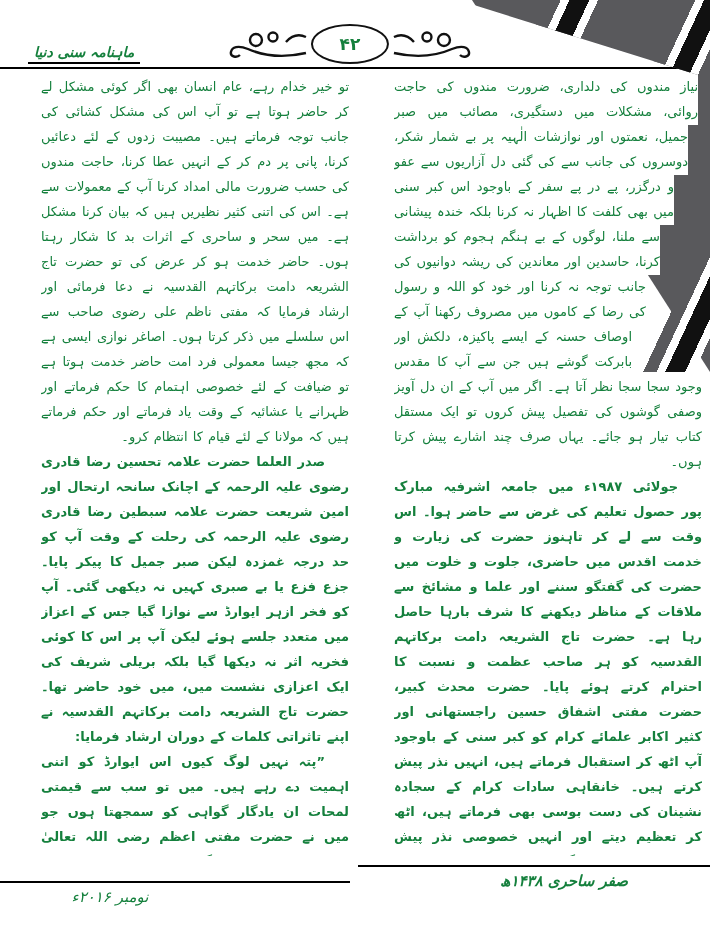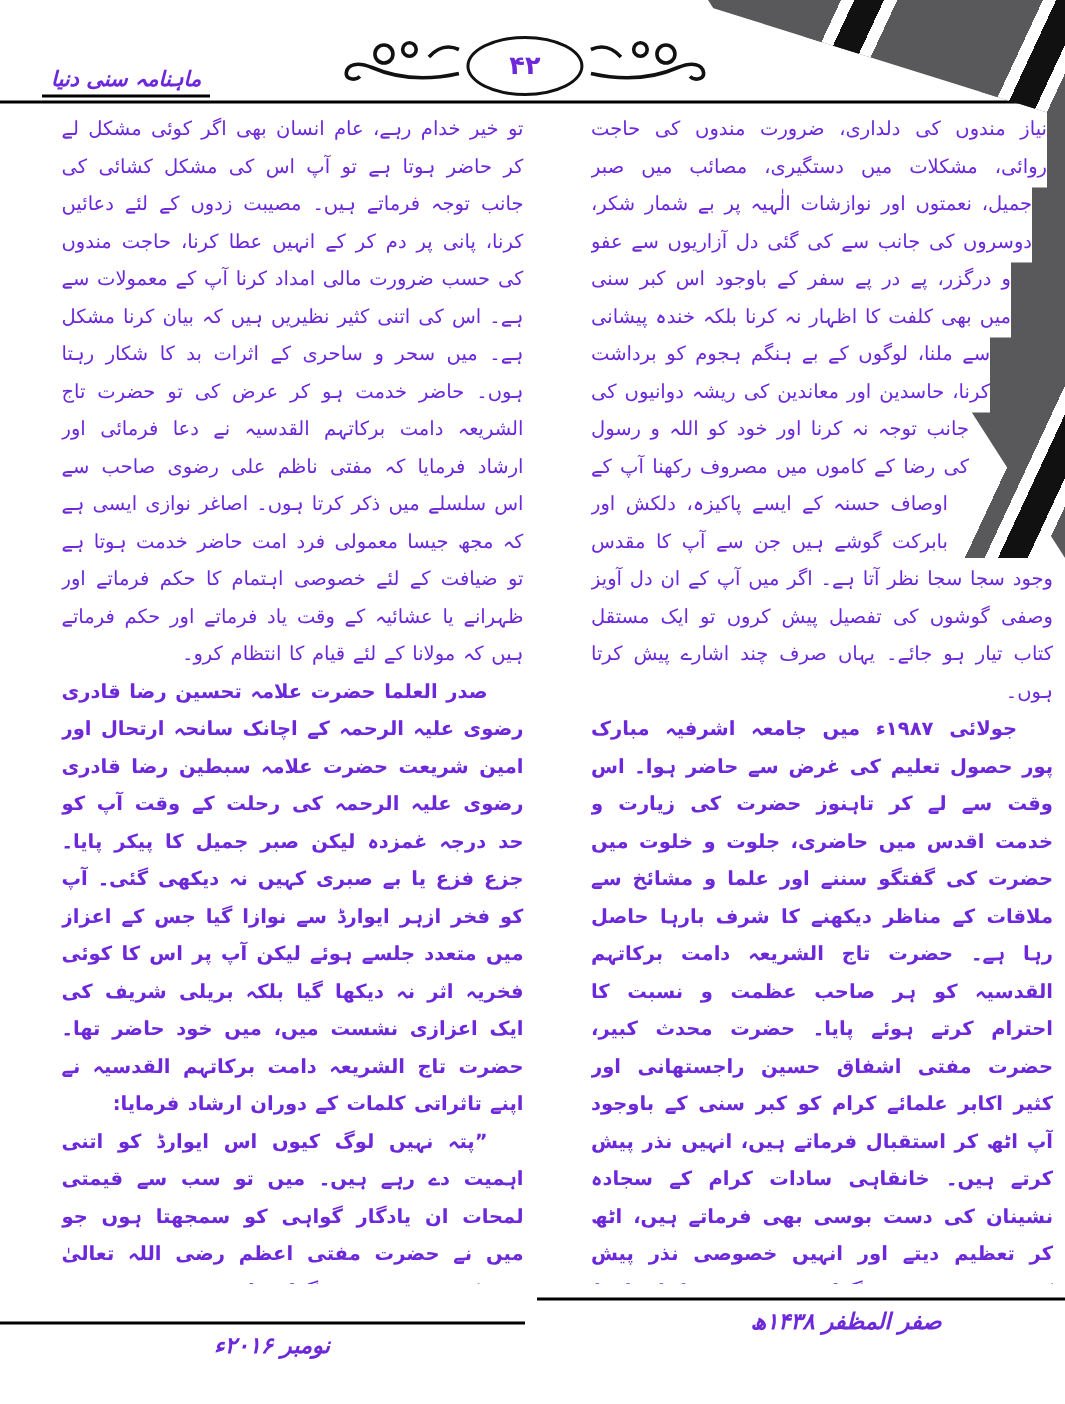--- a/index.html
+++ b/index.html
@@ -2,21 +2,21 @@
 <html lang="ur"><head>
 <meta charset="utf-8">
 <style>
   html,body{margin:0;padding:0;background:#e8e8e8;}
   #page{
     position:relative;
     width:710px;height:936px;
     background:#ffffff;
     overflow:hidden;
     font-family:"DejaVu Sans",sans-serif;
-    color:#6d28d9;
+    color:#15803d;
     margin:0 auto;
   }
 
   
   .corner-art{
     position:absolute;top:0;right:0;width:352px;height:374px;
     z-index:2;pointer-events:none;
     clip-path:polygon(100px 0px,352px 0px,352px 372px,274px 372px,274px 325px,288px 325px,288px 275px,302px 275px,302px 225px,316px 225px,316px 175px,330px 175px,330px 125px,340px 125px,340px 75px,100px 0px);
   }
   .corner-art .tri{
@@ -38,21 +38,21 @@
   
   .header-rule{position:absolute;top:67px;left:0;right:0;border-top:2px solid #000;z-index:1;}
   .masthead{
     position:absolute;top:44px;left:28px;z-index:3;
     font-size:14px;font-weight:bold;direction:rtl;
     border-bottom:2px solid #000;padding:0 6px 2px 6px;
     font-style:italic;
   }
   .ornament{
     position:absolute;top:24px;left:50%;transform:translateX(-52%);
-    display:flex;gap:3px;z-index:3;background:#fff;padding:0 4px;
+    display:flex;align-items:center;gap:3px;z-index:3;background:#fff;padding:0 4px;
   }
   .ornament .oval{
     width:74px;height:36px;border:2.5px solid #111;border-radius:50%;
     display:flex;align-items:center;justify-content:center;
     font-size:17px;font-weight:bold;background:#fff;
   }
   .ornament svg{display:block;}
   .flip{transform:scaleX(-1);}
 
   
@@ -79,21 +79,21 @@
   
   .footer-right{
     position:absolute;right:0;bottom:46px;width:352px;z-index:3;
     border-top:2px solid #000;padding:5px 0 0 0;
     text-align:center;font-weight:bold;font-size:15px;direction:rtl;
     font-style:italic;padding-left:60px;box-sizing:border-box;background:#fff;
   }
   .footer-left{
     position:absolute;left:0;bottom:30px;width:350px;z-index:3;
     border-top:2px solid #000;padding:5px 130px 0 0;
-    font-weight:bold;font-size:15px;direction:rtl;
+    text-align:center;font-weight:normal;font-size:15px;direction:rtl;
     font-style:italic;box-sizing:border-box;background:#fff;
   }
 </style>
 </head>
 <body>
 
 <div id="page">
 
   <div class="corner-art">
     <div class="tri"></div>
@@ -135,16 +135,16 @@
         <p class="para indent">جولائی ۱۹۸۷ء میں جامعہ اشرفیہ مبارک پور حصول تعلیم کی غرض سے حاضر ہوا۔ اس وقت سے لے کر تاہنوز حضرت کی زیارت و خدمت اقدس میں حاضری، جلوت و خلوت میں حضرت کی گفتگو سننے اور علما و مشائخ سے ملاقات کے مناظر دیکھنے کا شرف بارہا حاصل رہا ہے۔ حضرت تاج الشریعہ دامت برکاتہم القدسیہ کو ہر صاحب عظمت و نسبت کا احترام کرتے ہوئے پایا۔ حضرت محدث کبیر، حضرت مفتی اشفاق حسین راجستھانی اور کثیر اکابر علمائے کرام کو کبر سنی کے باوجود آپ اٹھ کر استقبال فرماتے ہیں، انہیں نذر پیش کرتے ہیں۔ خانقاہی سادات کرام کے سجادہ نشینان کی دست بوسی بھی فرماتے ہیں، اٹھ کر تعظیم دیتے اور انہیں خصوصی نذر پیش کرتے ہیں۔ مخدوم گرامی حضرت مولانا حافظ سید اویس مصطفیٰ قادری واسطی دامت برکاتہم القدسیہ کے ساتھ متعدد بار حضرت تاج الشریعہ دامت برکاتہم القدسیہ کی خدمت میں حاضری کا شرف حاصل ہوا۔ میں نے یہی منظر اکرام و تعظیم اپنی نگاہوں سے دیکھا۔ اصاغر اور نیاز مندوں پر شفقت کا یہ عالم ہے کہ ہر ایک یہی سوچتا ہے کہ حضرت مجھے سب سے زیادہ مانتے اور چاہتے ہیں بلکہ بہت سے افراد کو حضرت کی شفقتوں کا تذکرہ کر کے روتے ہوئے دیکھا ہے۔ ایسی مجسم شفقت ہستی صرف خاصان خدا کی صف میں ہی مل سکتی ہے۔ حاجت روائی مخلوق کے لئے تو آپ کی زندگی کا ہر لحظہ خاص ہے۔ اس کی گواہی آپ کے ارد گرد رہنے والے اور حاضر باش، ستم رسیدہ افراد بخوبی دے سکتے ہیں۔ خدام</p>
       </div>
     <div class="col">
         <p class="para">تو خیر خدام رہے، عام انسان بھی اگر کوئی مشکل لے کر حاضر ہوتا ہے تو آپ اس کی مشکل کشائی کی جانب توجہ فرماتے ہیں۔ مصیبت زدوں کے لئے دعائیں کرنا، پانی پر دم کر کے انہیں عطا کرنا، حاجت مندوں کی حسب ضرورت مالی امداد کرنا آپ کے معمولات سے ہے۔ اس کی اتنی کثیر نظیریں ہیں کہ بیان کرنا مشکل ہے۔ میں سحر و ساحری کے اثرات بد کا شکار رہتا ہوں۔ حاضر خدمت ہو کر عرض کی تو حضرت تاج الشریعہ دامت برکاتہم القدسیہ نے دعا فرمائی اور ارشاد فرمایا کہ مفتی ناظم علی رضوی صاحب سے اس سلسلے میں ذکر کرتا ہوں۔ اصاغر نوازی ایسی ہے کہ مجھ جیسا معمولی فرد امت حاضر خدمت ہوتا ہے تو ضیافت کے لئے خصوصی اہتمام کا حکم فرماتے اور ظہرانے یا عشائیہ کے وقت یاد فرماتے اور حکم فرماتے ہیں کہ مولانا کے لئے قیام کا انتظام کرو۔</p>
         <p class="para indent">صدر العلما حضرت علامہ تحسین رضا قادری رضوی علیہ الرحمہ کے اچانک سانحہ ارتحال اور امین شریعت حضرت علامہ سبطین رضا قادری رضوی علیہ الرحمہ کی رحلت کے وقت آپ کو حد درجہ غمزدہ لیکن صبر جمیل کا پیکر پایا۔ جزع فزع یا بے صبری کہیں نہ دیکھی گئی۔ آپ کو فخر ازہر ایوارڈ سے نوازا گیا جس کے اعزاز میں متعدد جلسے ہوئے لیکن آپ پر اس کا کوئی فخریہ اثر نہ دیکھا گیا بلکہ بریلی شریف کی ایک اعزازی نشست میں، میں خود حاضر تھا۔ حضرت تاج الشریعہ دامت برکاتہم القدسیہ نے اپنے تاثراتی کلمات کے دوران ارشاد فرمایا:</p>
         <p class="para indent">”پتہ نہیں لوگ کیوں اس ایوارڈ کو اتنی اہمیت دے رہے ہیں۔ میں تو سب سے قیمتی لمحات ان یادگار گواہی کو سمجھتا ہوں جو میں نے حضرت مفتی اعظم رضی اللہ تعالیٰ عنہ کی خدمت میں گذارے اور میں جو نعمتیں بھی دیکھتا ہوں، انہیں لمحات سعید کی برکتیں سمجھتا ہوں۔“</p>
         <p class="para indent">یاران بے صفا کی حاسدانہ ریشہ دوانیوں پر آپ کے صبر اور عفو و درگذر کا معاملہ آنکھوں دیکھی چیز ہے۔ پہلے کچھوچھوی پھر مارہروی فتنوں نے آپ کی دل آزاری اور اہمیت کم کرنے کی کوششوں میں کوئی کسر باقی نہ رکھی لیکن آپ نے اف تک نہ کہا بلکہ عزیزوں کو بھی ان کی جانب توجہ نہ کرنے اور رضائے الٰہی اور رسالت پناہی کے کاموں میں مصروف رہنے کی تلقین فرمائی۔ جب کہ بفضلہ تعالیٰ آپ کے پاس خداداد افرادی قوت ایسی اور اتنی ہے کہ آپ صرف اشارہ فرما دیتے تو ان فتنہ گروں کا ناطقہ بند ہوجاتا۔ </p>
       </div>
   </div>
 
-  <div class="footer-right">صفر المظفر ۱۴۳۸ھ</div>
+  <div class="footer-right">صفر ساحری ۱۴۳۸ھ</div>
   <div class="footer-left">نومبر ۲۰۱۶ء</div>
 
 </div>
 
 </body></html>

